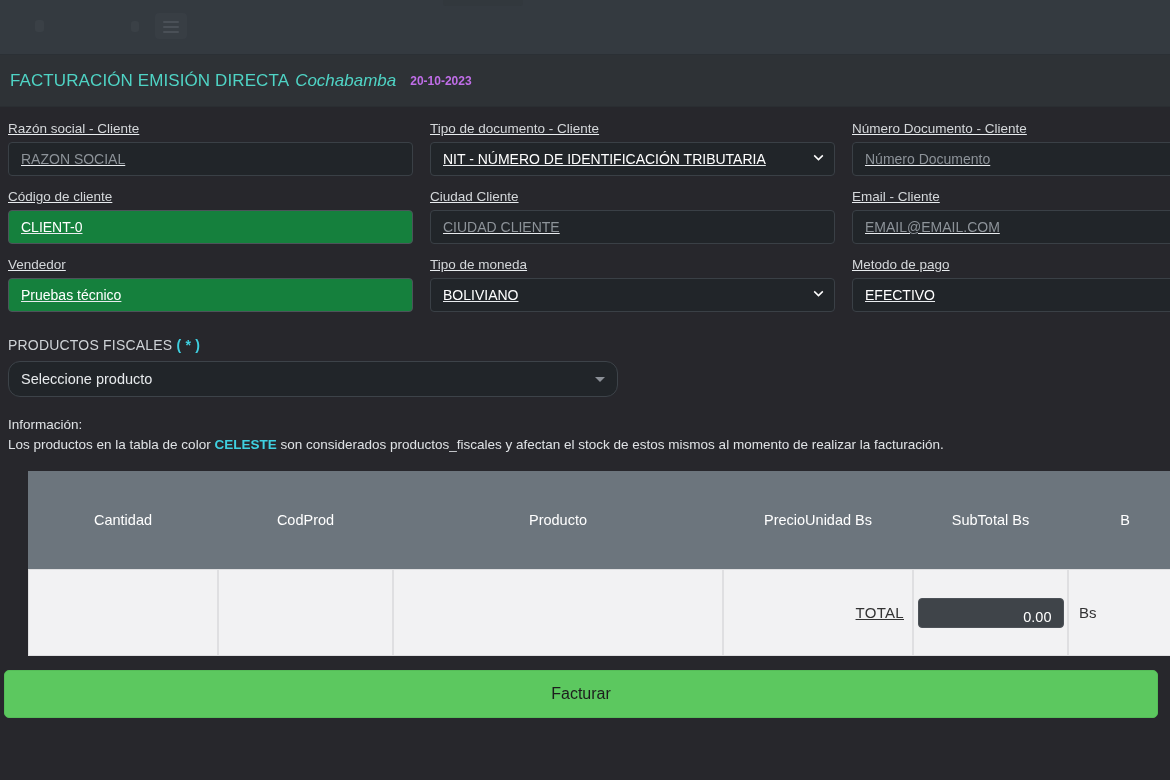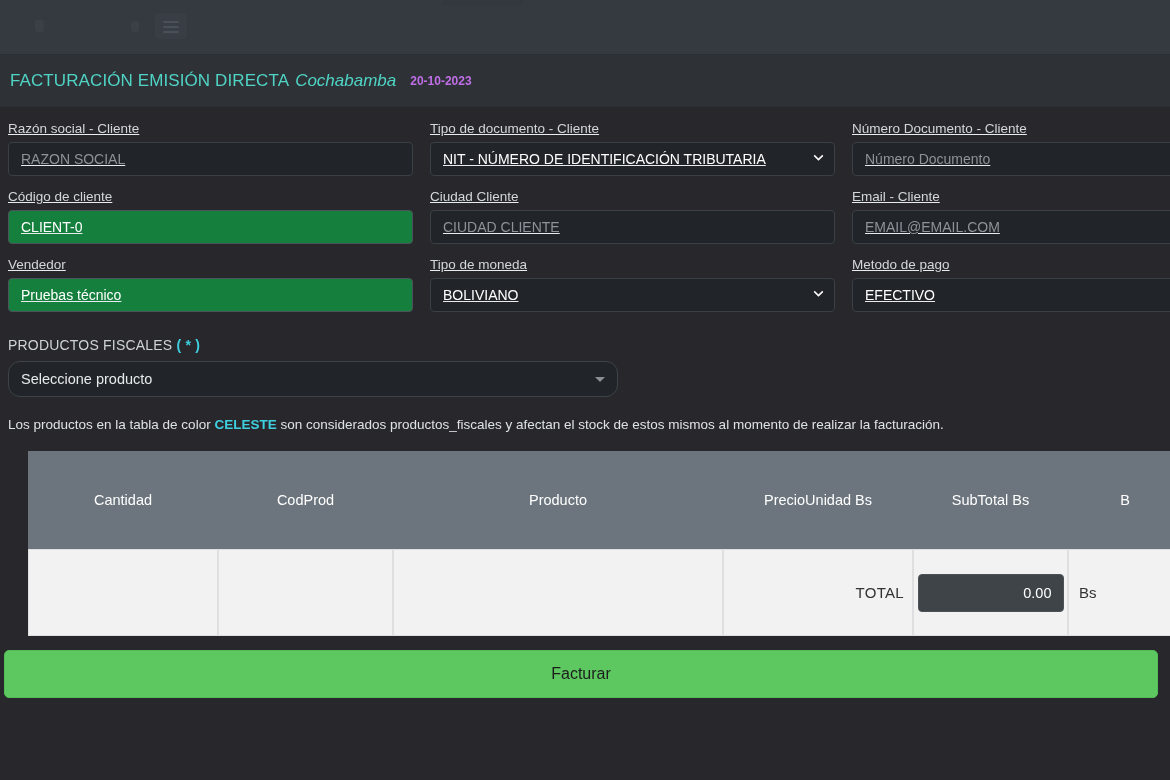--- a/index.html
+++ b/index.html
@@ -203,26 +203,27 @@
     vertical-align: middle;
     color: #333;
     font-size: 15px;
   }
   .tf-total {
     text-align: right;
     padding-right: 8px;
     font-size: 15.5px;
     color: #343a40;
     letter-spacing: .3px;
+    text-decoration: underline;
   }
   .tf-valcell { text-align: center; }
   .total-box {
     display: inline-block;
     width: 146px;
-    height: 38px;
+    height: 30px;
     background: #3f4449;
     border: 1px solid #4d5258;
     border-radius: 4px;
     color: #ffffff;
     font-size: 14.5px;
     text-align: right;
     line-height: 36px;
     padding-right: 11px;
   }
   .tf-bs { text-align: left; padding-left: 10px; font-size: 15.5px; color: #343a40; }
@@ -355,20 +356,21 @@
     <span>PRODUCTOS FISCALES</span>
     <span class="pf-star">( * )</span>
   </div>
   <div class="s2">
     <span class="s2-text">Seleccione producto</span>
     <span class="s2-tri"></span>
   </div>
 </div>
 
 <div class="info">
+  <div>Información:</div>
   <div>
     <span>Los productos en la tabla de color </span><span class="hl">CELESTE</span><span> son considerados productos_fiscales y afectan el stock de estos mismos al momento de realizar la facturación.</span>
   </div>
 </div>
 
 <div class="table-wrap">
   <table class="tbl">
     <thead>
       <tr>
         <th style="width:190px">Cantidad</th>

